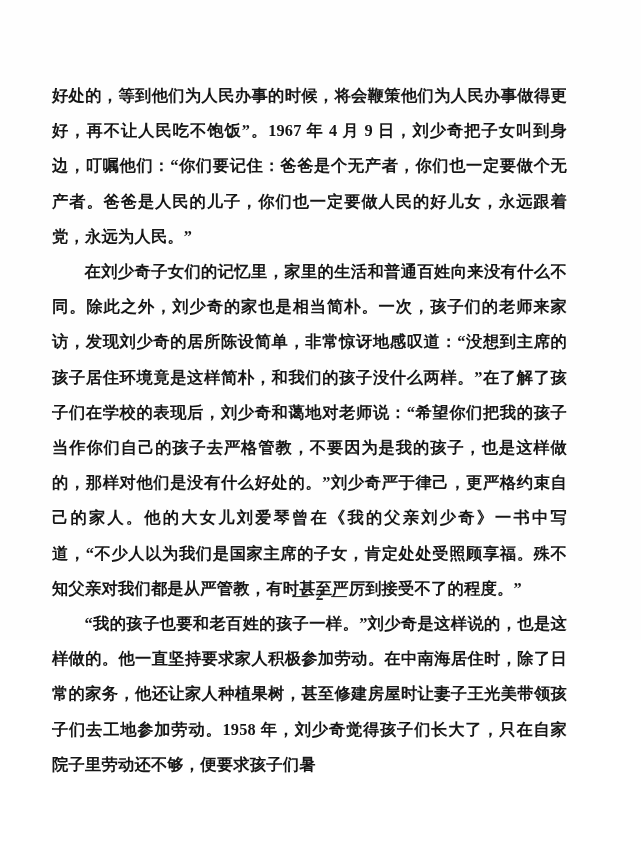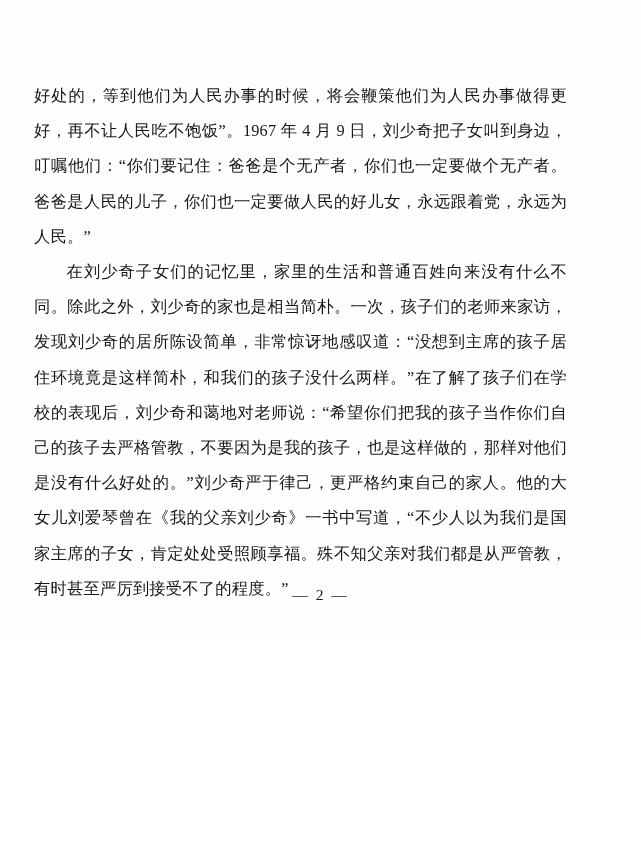--- a/index.html
+++ b/index.html
@@ -12,22 +12,23 @@
     background: #ffffff;
     font-family: "Liberation Serif", "DejaVu Serif", serif;
     color: #1a1a1a;
     overflow: hidden;
   }
   .page {
     position: relative;
     width: 641px;
     height: 640px;
     box-sizing: border-box;
-    padding: 78px 74px 0 34px;
+    padding: 78px 74px 0 52px;
     background: #fefefe;
+    font-weight: bold;
   }
   .body-text {
     font-size: 16.3px;
     line-height: 35.2px;
     text-align: justify;
     text-justify: inter-ideograph;
     letter-spacing: 0.2px;
     color: #161616;
   }
   .para {
@@ -50,15 +51,16 @@
     color: #1a1a1a;
   }
 </style>
 </head>
 <body>
 
 <div class="page">
   <div class="body-text">
     <p class="para no-indent">好处的，等到他们为人民办事的时候，将会鞭策他们为人民办事做得更好，再不让人民吃不饱饭”。1967 年 4 月 9 日，刘少奇把子女叫到身边，叮嘱他们：“你们要记住：爸爸是个无产者，你们也一定要做个无产者。爸爸是人民的儿子，你们也一定要做人民的好儿女，永远跟着党，永远为人民。”</p>
     <p class="para">在刘少奇子女们的记忆里，家里的生活和普通百姓向来没有什么不同。除此之外，刘少奇的家也是相当简朴。一次，孩子们的老师来家访，发现刘少奇的居所陈设简单，非常惊讶地感叹道：“没想到主席的孩子居住环境竟是这样简朴，和我们的孩子没什么两样。”在了解了孩子们在学校的表现后，刘少奇和蔼地对老师说：“希望你们把我的孩子当作你们自己的孩子去严格管教，不要因为是我的孩子，也是这样做的，那样对他们是没有什么好处的。”刘少奇严于律己，更严格约束自己的家人。他的大女儿刘爱琴曾在《我的父亲刘少奇》一书中写道，“不少人以为我们是国家主席的子女，肯定处处受照顾享福。殊不知父亲对我们都是从严管教，有时甚至严厉到接受不了的程度。”</p>
+    <p class="para">“我的孩子也要和老百姓的孩子一样。”刘少奇是这样说的，也是这样做的。他一直坚持要求家人积极参加劳动。在中南海居住时，除了日常的家务，他还让家人种植果树，甚至修建房屋时让妻子王光美带领孩子们去工地参加劳动。1958 年，刘少奇觉得孩子们长大了，只在自家院子里劳动还不够，便要求孩子们暑</p>
   </div>
   <div class="footer">— 2 —</div>
 </div>
 
 </body></html>

